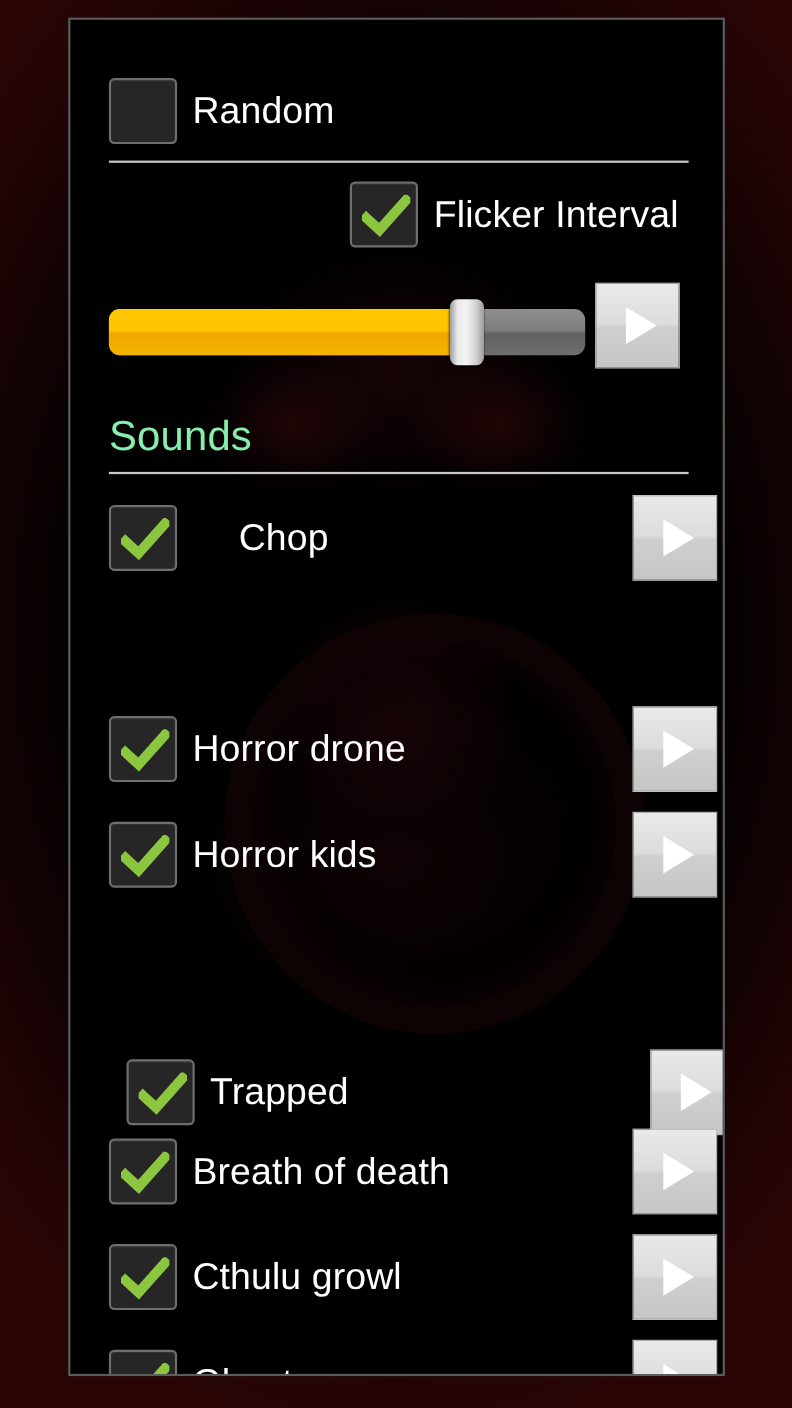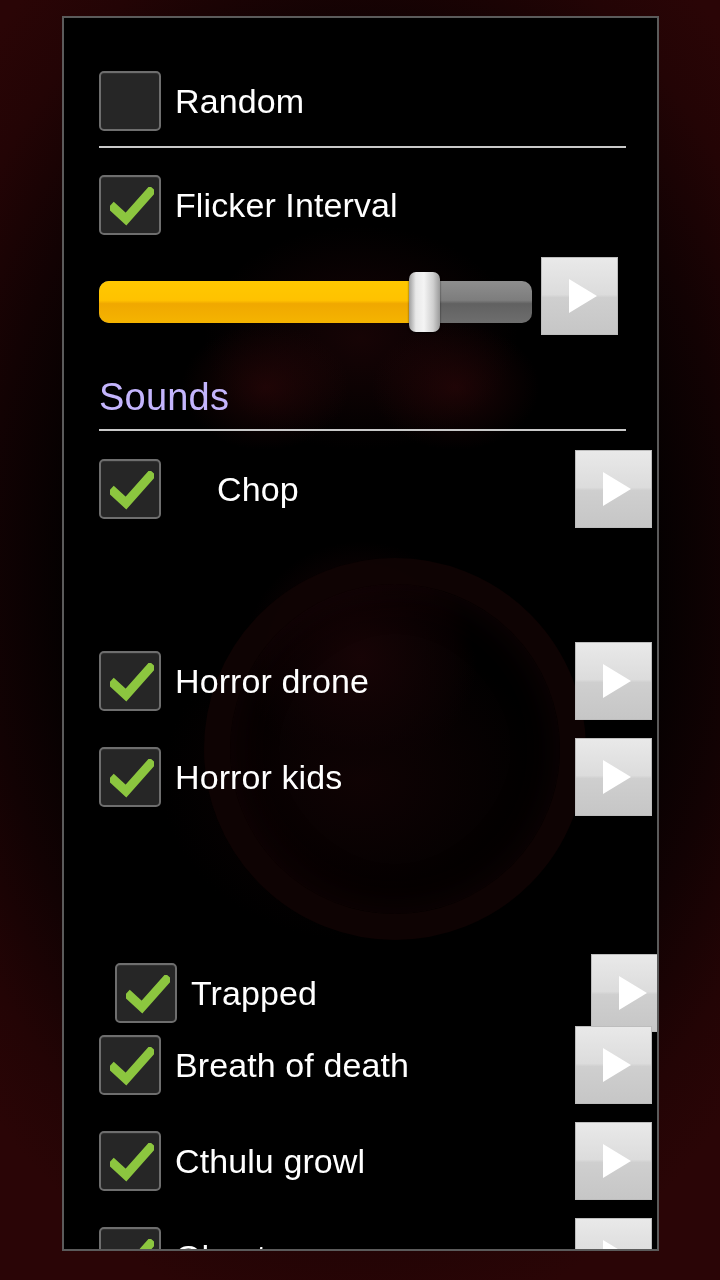--- a/index.html
+++ b/index.html
@@ -179,21 +179,21 @@
     position: absolute;
     left: 477px;
     top: 239px;
   }
 
   
   #sounds-header {
     position: absolute;
     left: 35px;
     top: 357px;
-    color: #c4b5fd;
+    color: #86efac;
     font-size: 38px;
     line-height: 44px;
     letter-spacing: 0.2px;
   }
   #sounds-rule {
     position: absolute;
     left: 35px;
     top: 411px;
     width: 527px;
     height: 2px;
@@ -231,21 +231,21 @@
 
       <div class="opt-row" style="top:52px;">
         <span class="cb off">
           
         </span>
         <span class="opt-label">Random</span>
       </div>
 
       <div class="divider" style="top:128px;"></div>
 
-      <div class="opt-row" style="top:156px;">
+      <div class="opt-row" style="top:146px;justify-content:flex-end;">
         <span class="cb">
           <svg class="tick" viewBox="0 0 44 40">
             <path d="M4 21 L16 32 L40 5" fill="none" stroke="#8CC63F" stroke-width="9" stroke-linecap="square" stroke-linejoin="miter"></path>
           </svg>
         </span>
         <span class="opt-label">Flicker Interval</span>
       </div>
 
       <div id="seek-wrap">
         <div id="seek">

